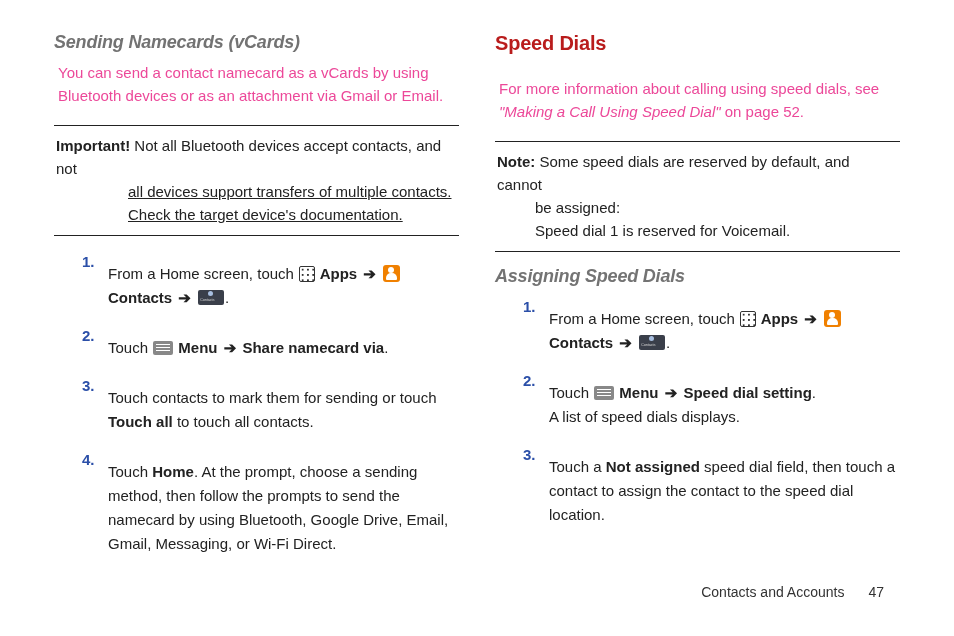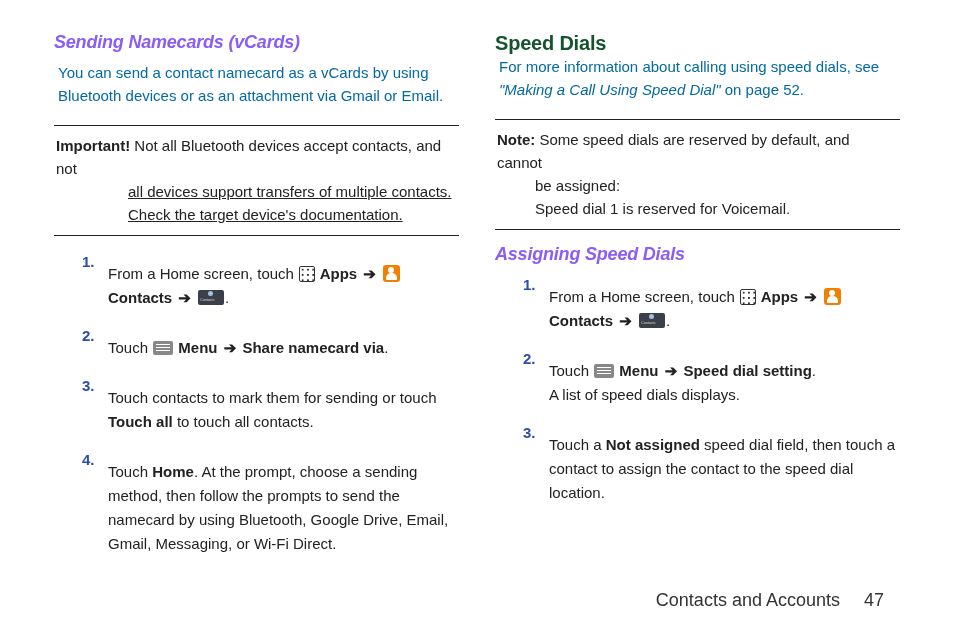--- a/index.html
+++ b/index.html
@@ -15,38 +15,38 @@
   }
   .columns {
     display: flex;
     gap: 36px;
   }
   .col {
     flex: 1;
     min-width: 0;
   }
   .h-blue-italic {
-    color: #8b5cf6;
+    color: #737373;
     font-weight: bold;
     font-style: italic;
     font-size: 18px;
     margin-bottom: 8px;
     letter-spacing: -0.2px;
   }
   .h-blue {
-    color: #14532d;
+    color: #b91c1c;
     font-weight: bold;
     font-size: 20px;
-    margin-bottom: 0;
+    margin-bottom: 22px;
     letter-spacing: -0.2px;
   }
   .para {
     line-height: 1.55;
     margin: 0 4px 10px 4px;
-    color: #0369a1;
+    color: #ec4899;
   }
   .callout {
     border-top: 1.5px solid #222;
     border-bottom: 1.5px solid #222;
     padding: 8px 2px;
     margin: 17px 0 14px 0;
     line-height: 1.55;
   }
   .callout .lead {
     font-weight: bold;
@@ -157,23 +157,23 @@
     left: 3px; top: 3px; right: 3px;
     height: 1.5px;
     background: #fff;
     box-shadow: 0 3px 0 #fff, 0 6px 0 #fff;
   }
   .ref-italic {
     font-style: italic;
   }
   .footer {
     position: absolute;
-    bottom: 25px;
+    bottom: 36px;
     right: 70px;
-    font-size: 18px;
+    font-size: 14px;
     color: #333;
   }
   .footer .sep {
     display: inline-block;
     width: 24px;
   }
 </style>
 </head>
 <body>
 

